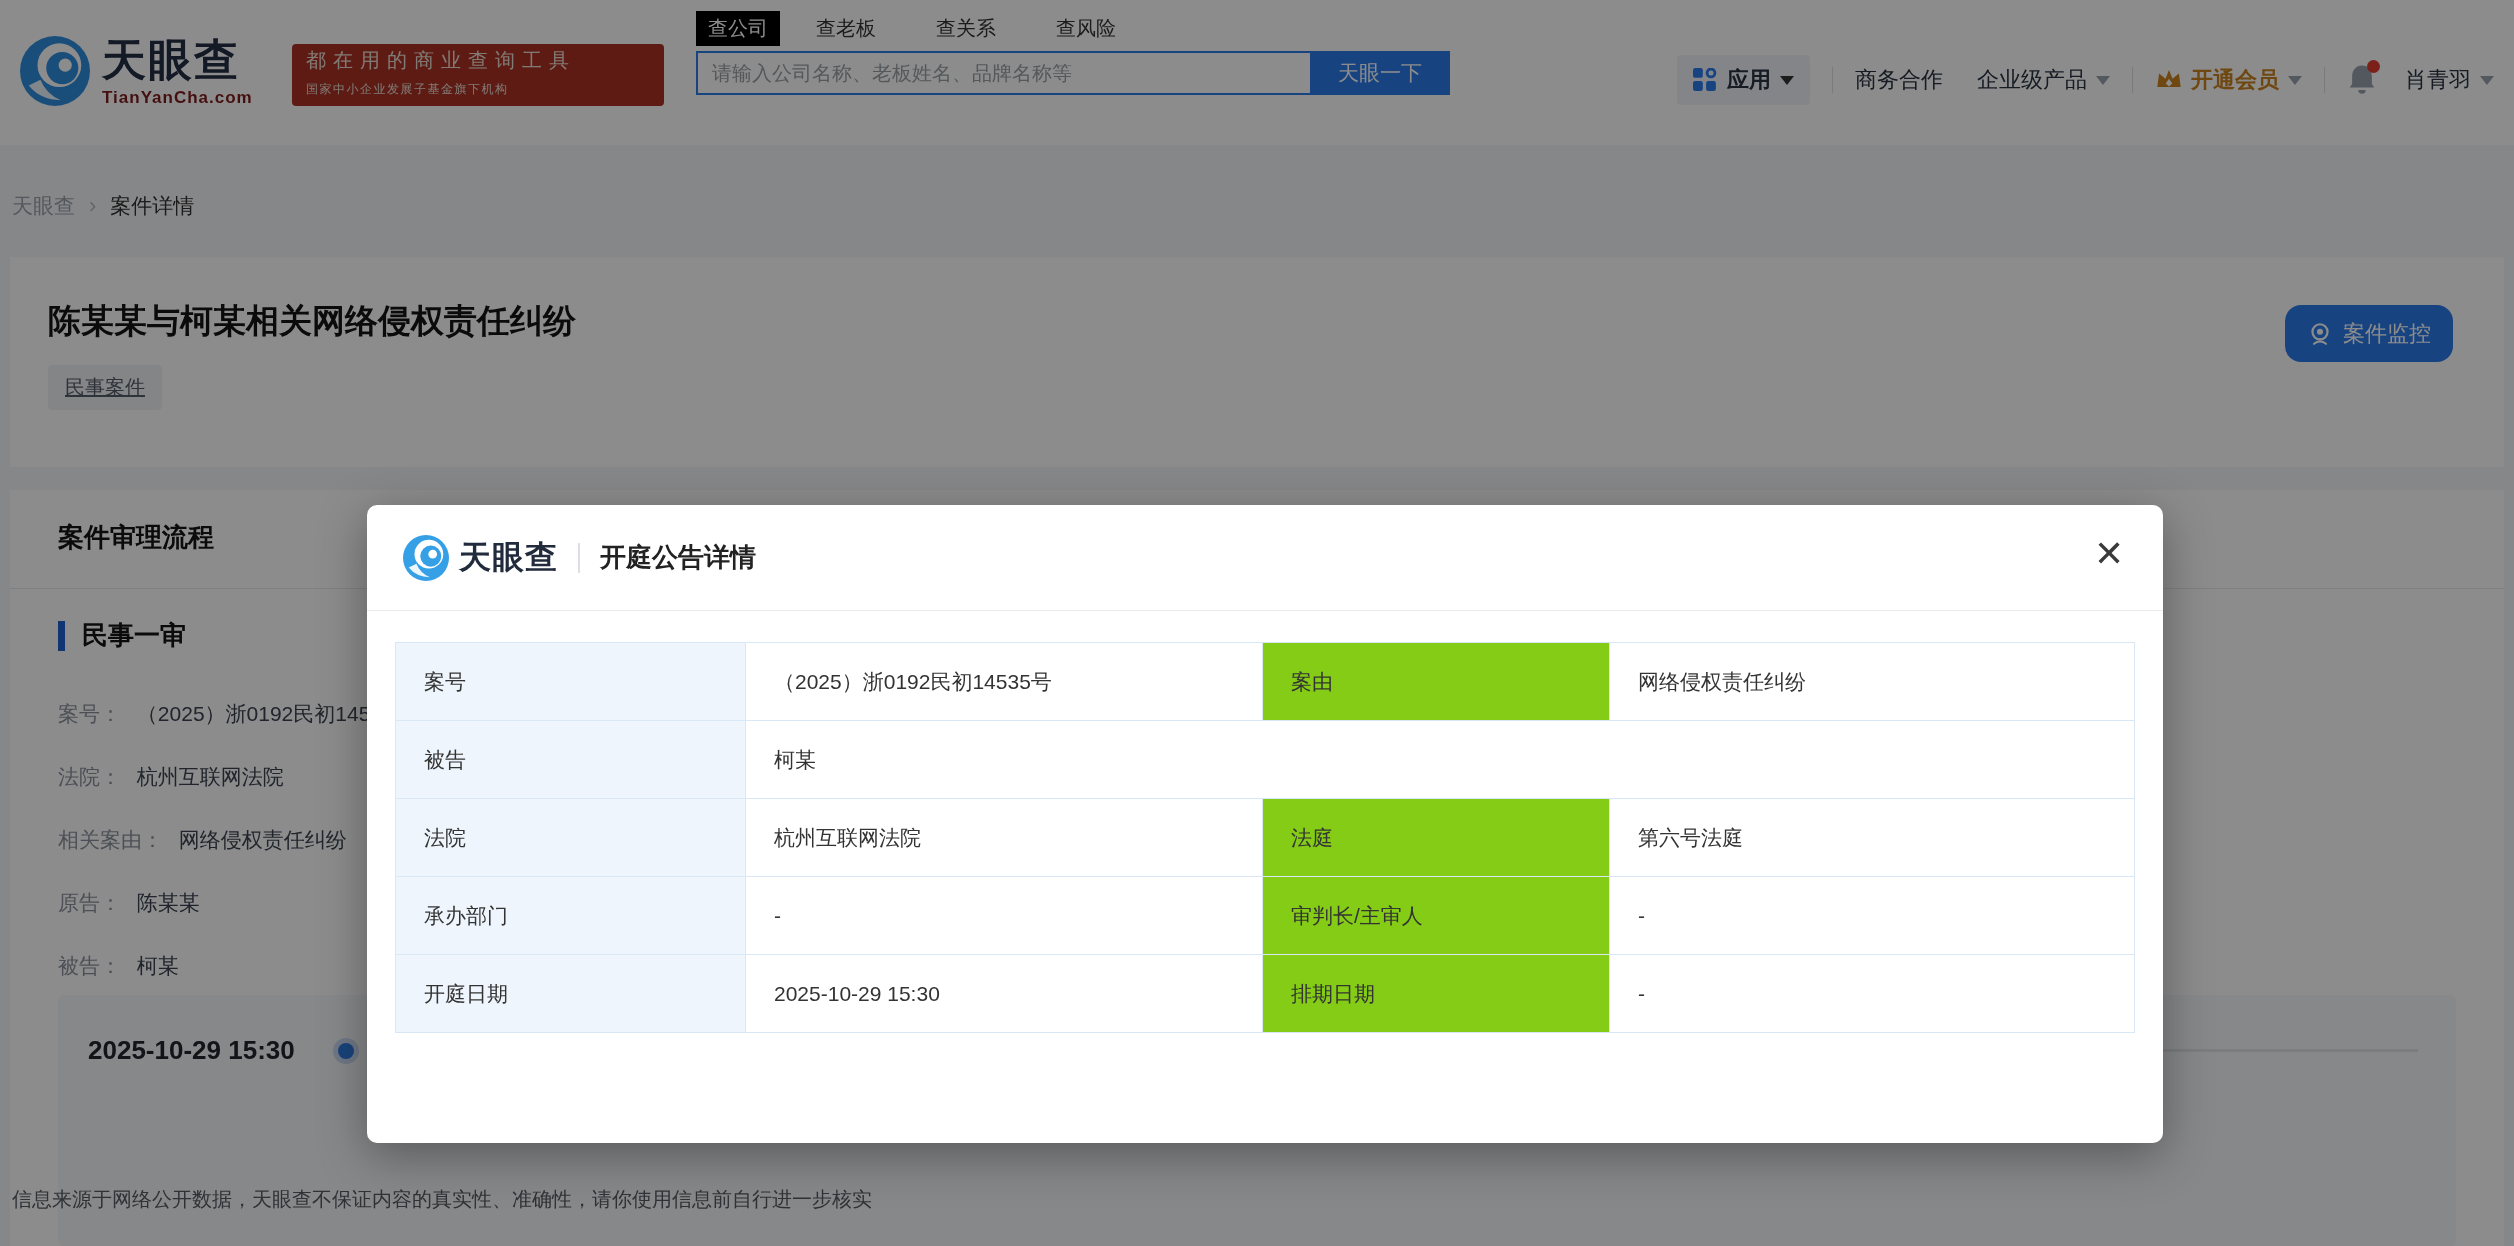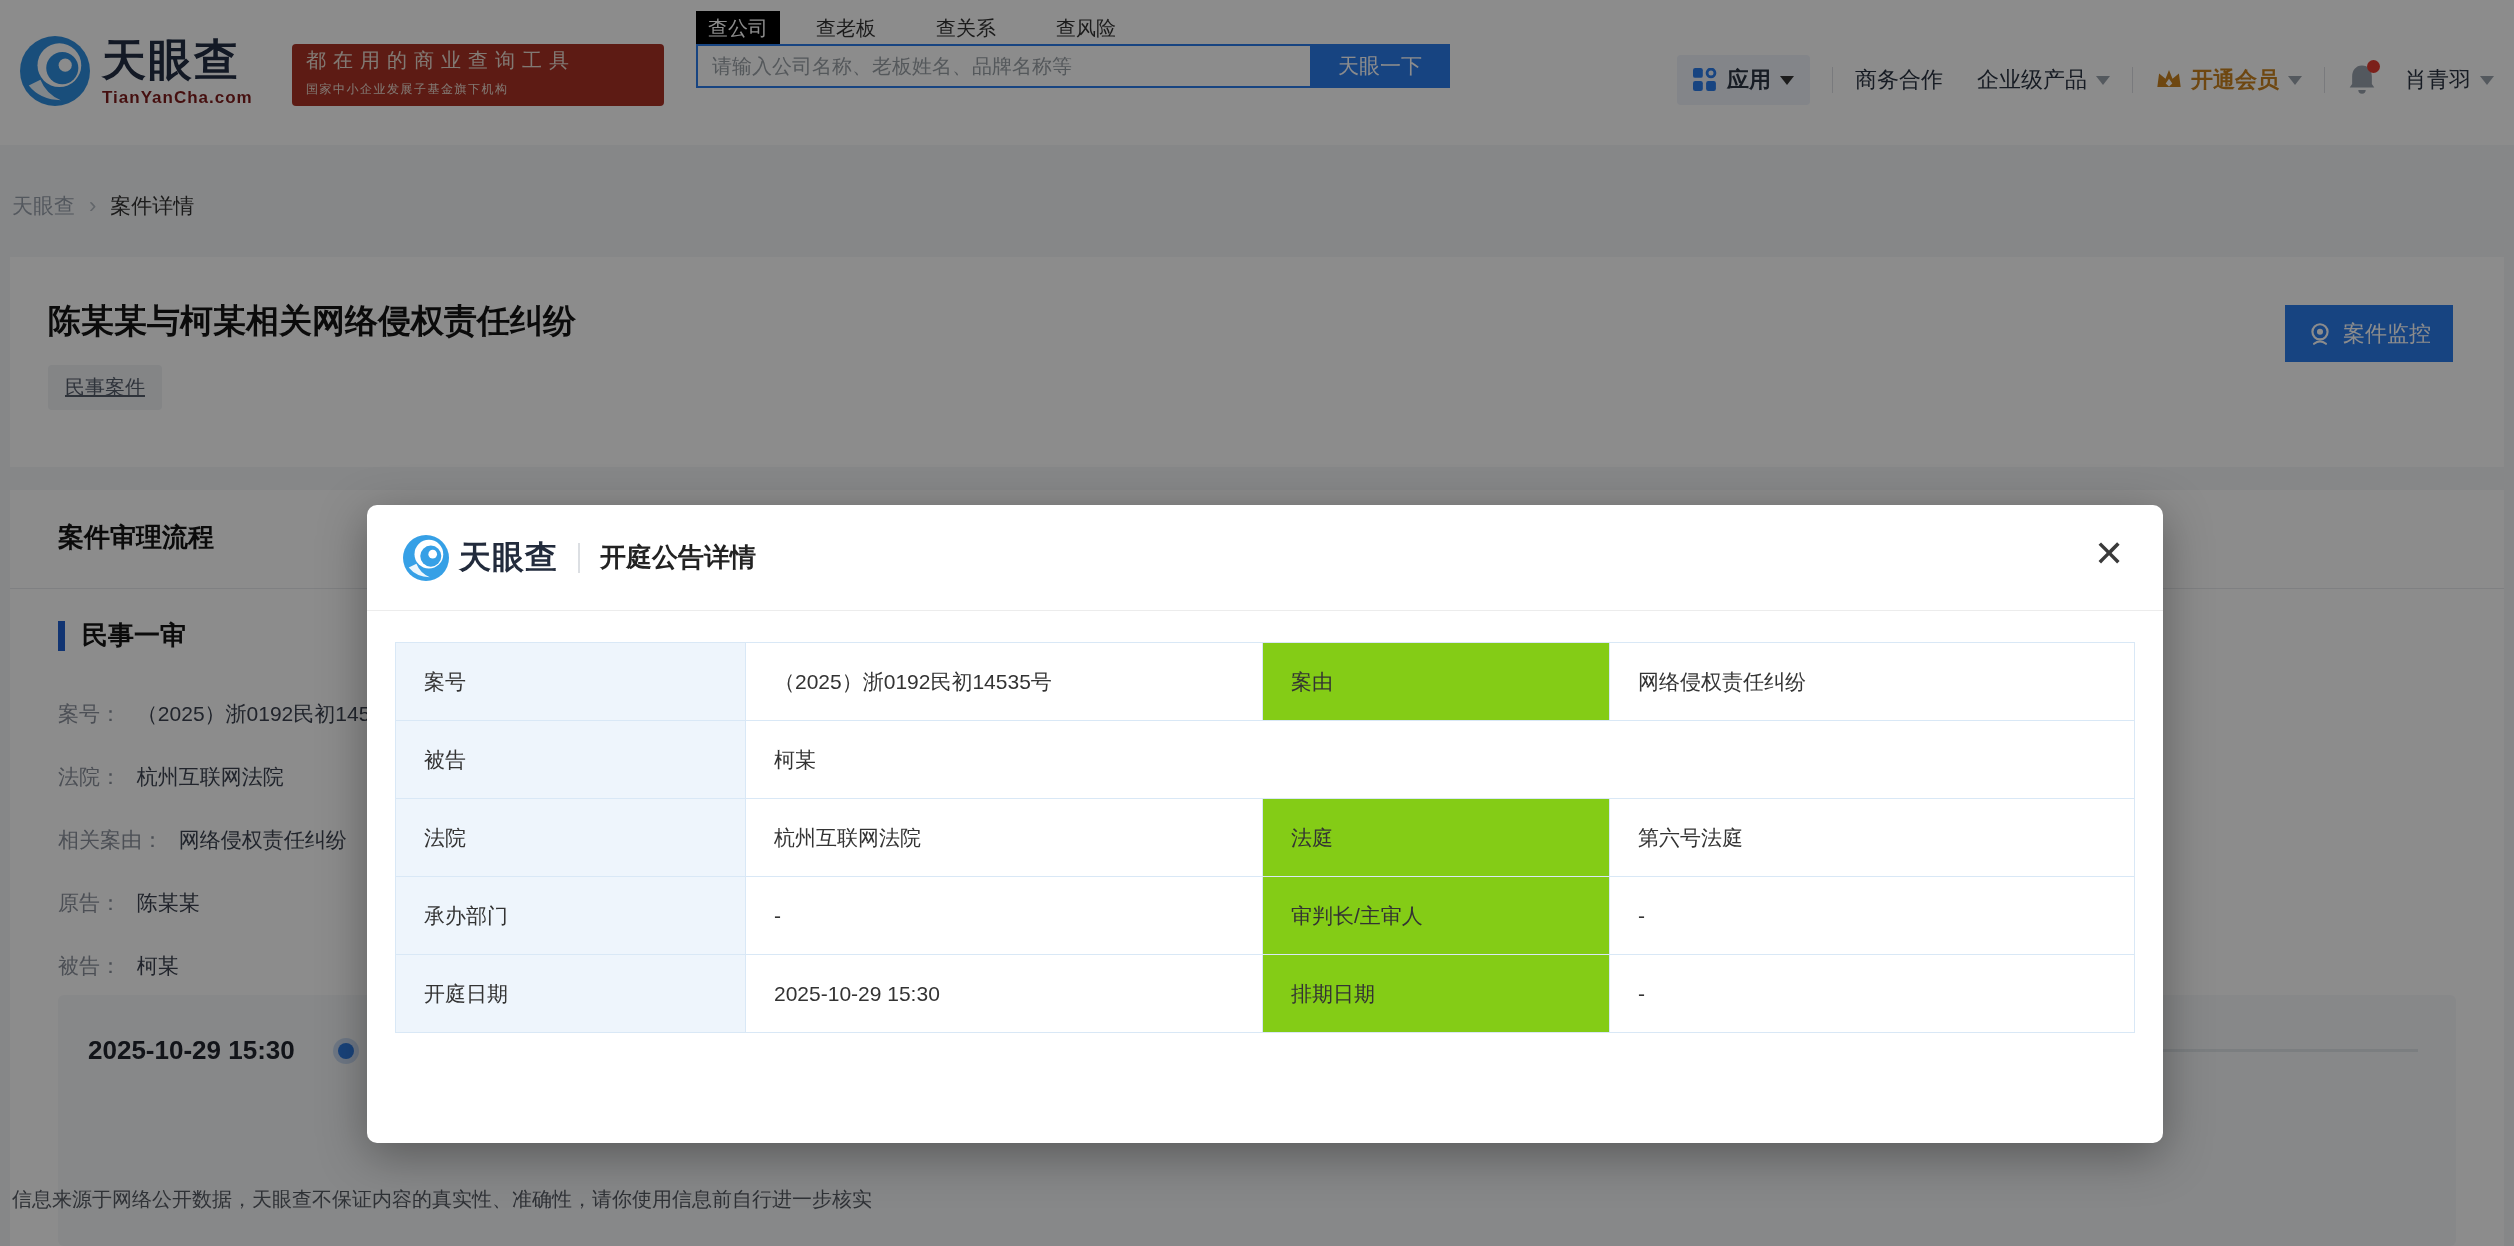--- a/index.html
+++ b/index.html
@@ -20,21 +20,21 @@
     position:absolute;left:292px;top:44px;width:372px;height:62px;border-radius:4px;
     background:#a93226;color:#ecddd2;display:flex;flex-direction:column;justify-content:center;
     padding-left:14px;box-sizing:border-box;
   }
   .slogan-line1{font-size:20px;letter-spacing:7px;line-height:29px;}
   .slogan-line2{font-size:12px;letter-spacing:1.5px;line-height:29px;}
   .search-area{position:absolute;left:696px;top:12px;}
   .search-tabs{display:flex;align-items:center;height:32px;}
   .search-tab{font-size:20px;color:#333;margin-right:36px;padding:4px 12px;cursor:pointer;}
   .search-tab.active{background:#000000;color:#fff;margin-right:24px;}
-  .search-row{display:flex;margin-top:0px;height:44px;}
+  .search-row{display:flex;margin-top:7px;height:44px;}
   .search-input{
     width:614px;height:44px;box-sizing:border-box;border:2px solid #2b7cec;border-right:none;
     font-size:20px;padding:0 14px;color:#333;outline:none;background:#fff;
   }
   .search-input::placeholder{color:#9aa0a6;}
   .search-btn{
     width:140px;height:44px;background:#2b7cec;color:#fff;font-size:21px;border:none;cursor:pointer;
     font-family:inherit;
   }
   .topnav{position:absolute;right:20px;top:52px;height:56px;display:flex;align-items:center;}
@@ -53,21 +53,21 @@
   .bc-sep{color:#b3bac2;margin:0 14px;font-size:22px;}
   .bc-cur{color:#333;}
   
   .title-card{position:absolute;left:10px;top:257px;width:2494px;height:210px;background:#fff;}
   .case-title{position:absolute;left:38px;top:42px;font-size:33px;font-weight:bold;color:#141414;}
   .case-tag{
     position:absolute;left:38px;top:108px;background:#f0f2f5;color:#555d6b;font-size:20px;
     padding:9px 17px;border-radius:4px;text-decoration:underline;
   }
   .monitor-btn{
-    position:absolute;right:51px;top:48px;height:57px;background:#2b7cec;border:none;border-radius:0;
+    position:absolute;right:51px;top:48px;height:57px;background:#2b7cec;border:none;border-radius:16px;
     color:#fff;font-size:22px;display:flex;align-items:center;padding:0 22px;cursor:pointer;
     font-family:inherit;
   }
   .monitor-btn svg{margin-right:10px;}
   
   .flow-card{position:absolute;left:10px;top:490px;width:2494px;height:756px;background:#fff;}
   .flow-title{position:absolute;left:48px;top:30px;font-size:26px;font-weight:bold;color:#141414;}
   .flow-divider{position:absolute;left:0;top:98px;width:100%;height:1px;background:#e8eaed;}
   .stage-row{position:absolute;left:48px;top:128px;display:flex;align-items:center;}
   .stage-bar{width:7px;height:30px;background:#1f5fd0;margin-right:17px;}

